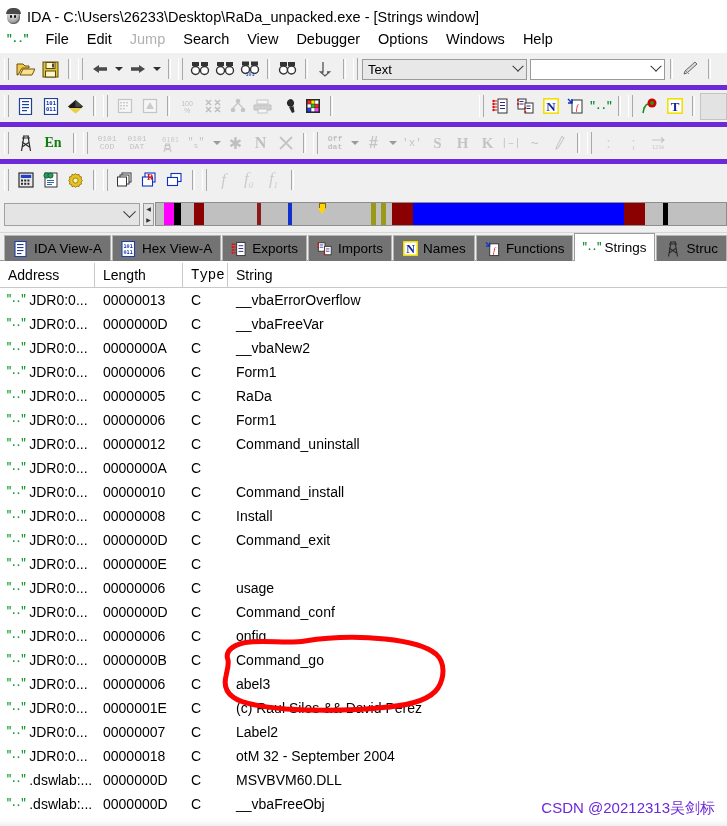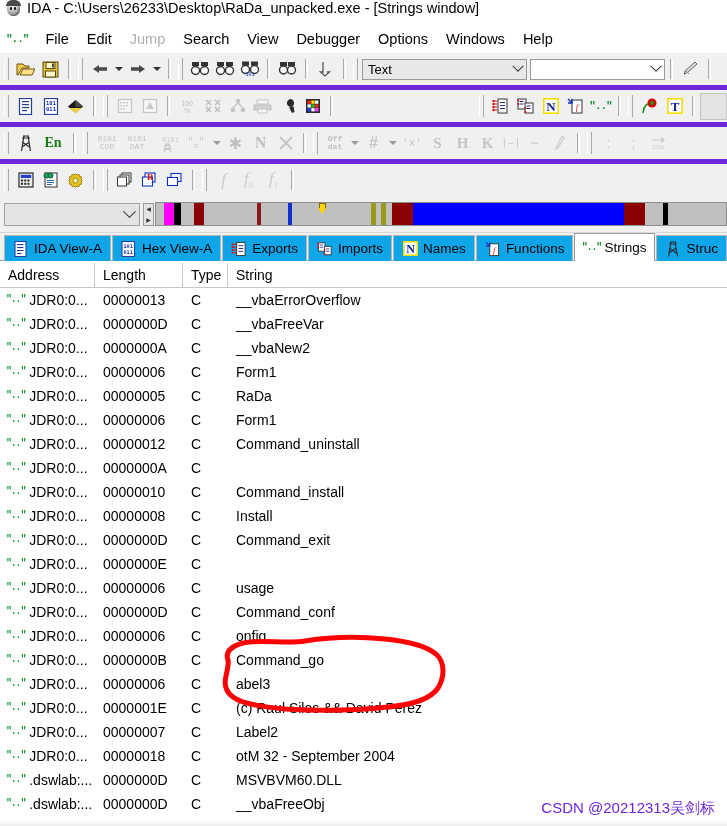--- a/index.html
+++ b/index.html
@@ -6,21 +6,21 @@
   body{
     width:727px;height:826px;overflow:hidden;
     background:#ffffff;
     font-family:"Liberation Sans","DejaVu Sans",sans-serif;
     -webkit-font-smoothing:none;
   }
   #app{position:relative;width:727px;height:826px;background:#ffffff;}
 
   
   .titlebar{
-    height:25px;display:flex;align-items:flex-start;
+    height:25px;display:flex;align-items:flex-end;
     background:#ffffff;padding-left:5px;
   }
   .title-icon{
     width:17px;height:17px;margin-right:5px;flex:0 0 auto;
     position:relative;
   }
   .title-icon .head{
     position:absolute;left:2px;top:1px;width:13px;height:15px;
     border-radius:50% 50% 45% 45%;
     background:radial-gradient(circle at 40% 30%, #f2f2f2 0%, #bdbdbd 45%, #6e6e6e 100%);
@@ -141,21 +141,21 @@
   .tabstrip{
     height:28px;display:flex;align-items:flex-end;background:#f0f0f0;
     padding-left:4px;position:relative;
   }
   .tabstrip:after{
     content:"";position:absolute;left:0;right:0;bottom:0;height:1px;background:#9b9b9b;
   }
   .tab{
     height:26px;display:flex;align-items:center;gap:5px;
     padding:0 8px;font-size:13.5px;color:#000;white-space:nowrap;
-    background:#0ea5e9;border:1px solid #b4b4b4;border-bottom:none;
+    background:#737373;border:1px solid #b4b4b4;border-bottom:none;
     margin-right:1px;position:relative;z-index:1;cursor:default;box-sizing:border-box;
   }
   .tab.active{
     background:#ffffff;height:28px;z-index:3;border-color:#9b9b9b;
   }
   .tabicon{width:16px;height:16px;flex:0 0 auto;position:relative;}
 
   
   .tablewrap{
     position:absolute;left:0;right:0;top:262px;bottom:0;background:#ffffff;
@@ -164,21 +164,21 @@
   .thead{
     height:24px;display:flex;background:#ffffff;font-size:14px;color:#000;
     border-bottom:1px solid #c8c8c8;
   }
   .th{
     display:flex;align-items:center;padding-left:8px;box-sizing:border-box;
     border-right:1px solid #c8c8c8;height:100%;
   }
   .th.c0{width:95px;}
   .th.c1{width:88px;}
-  .th.c2{width:45px;}
+  .th.c2{width:45px;font-family:Liberation Mono, monospace;}
   .th.c3{flex:1;border-right:none;}
   .trow{
     height:24px;display:flex;font-size:14px;color:#000;align-items:center;
   }
   .td{
     display:flex;align-items:center;height:100%;box-sizing:border-box;
     white-space:nowrap;overflow:hidden;
   }
   .td.c0{width:95px;padding-left:6px;gap:4px;}
   .td.c1{width:88px;padding-left:8px;}

